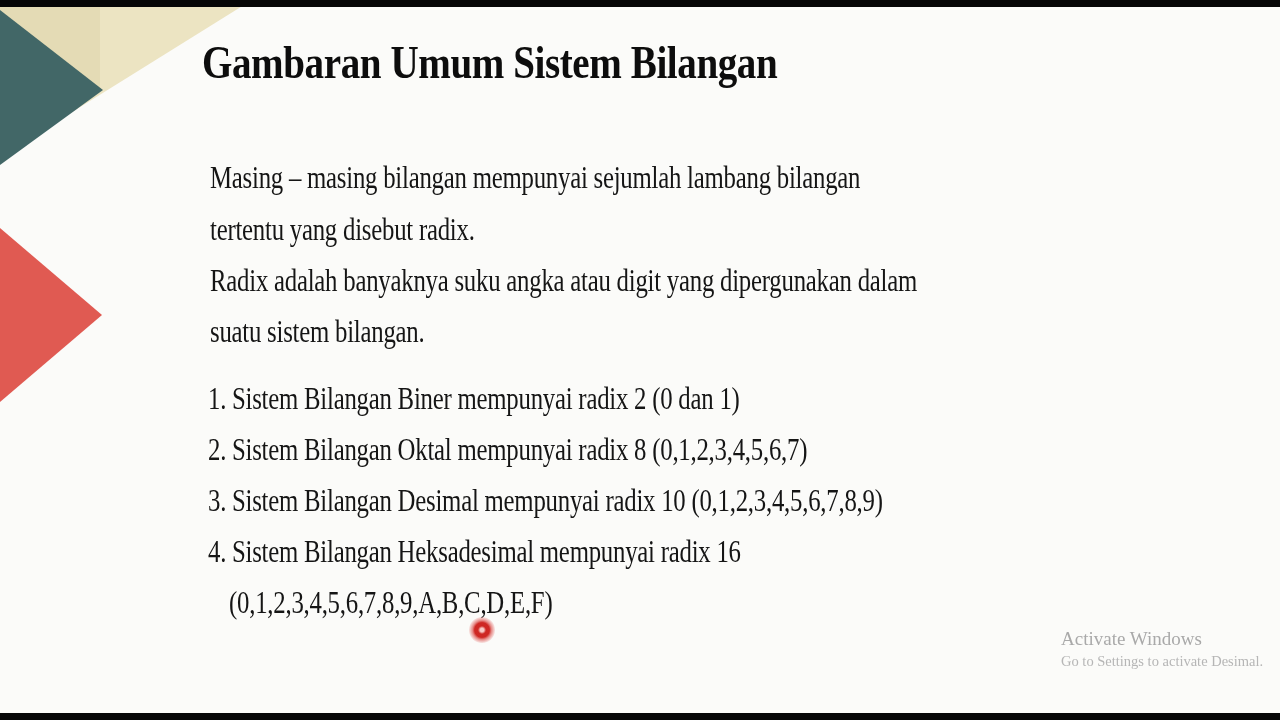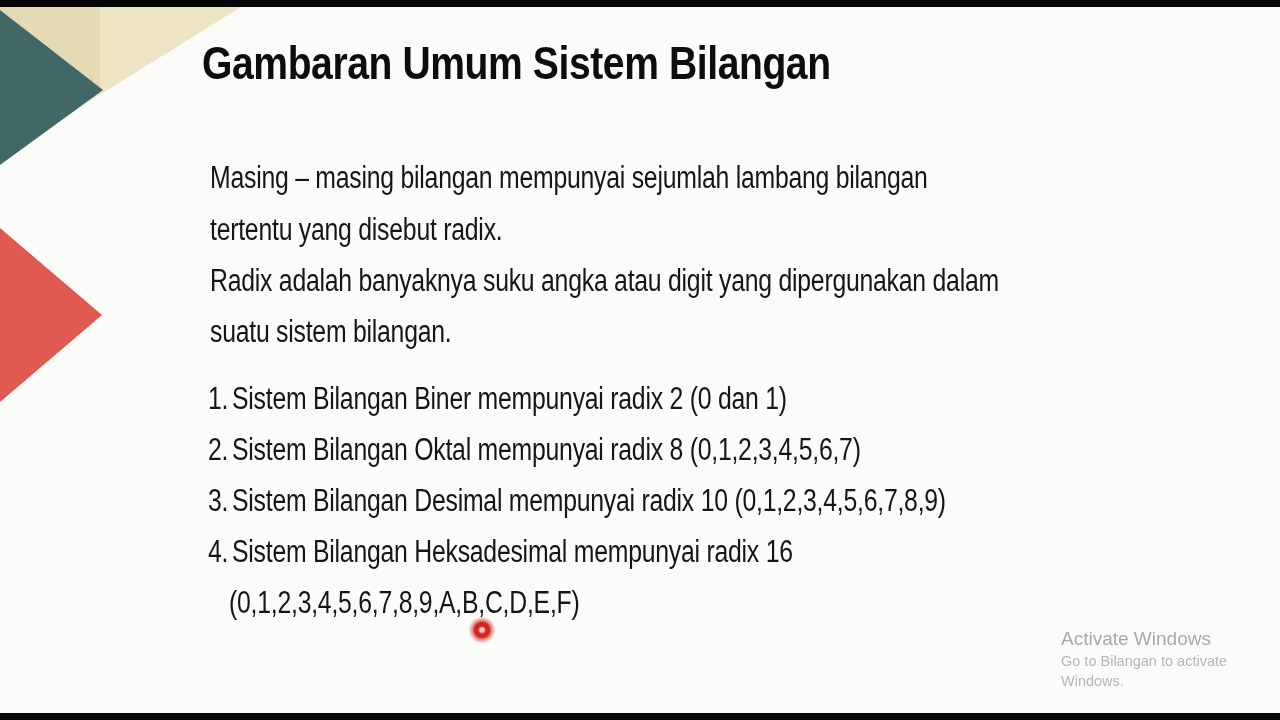--- a/index.html
+++ b/index.html
@@ -1,19 +1,19 @@
 <!DOCTYPE html>
 <html style="--bg: #fbfbf9; --creamLight: #ece4c2; --creamDark: #e4dbb5; --teal: #426767; --red: #e05a52; --laser: #cc1c18; --wm1: #a9a9a9; --wm2: #b6b6b6;"><head>
 <meta charset="utf-8">
 <style>
   html,body{margin:0;padding:0;background:#000;}
   .stage{
     position:relative;width:1280px;height:720px;overflow:hidden;
     background:var(--bg,#fbfbf9);
-    font-family:Liberation Sans, sans-serif;
+    font-family:Liberation Serif, serif;
   }
   
   .bar-top{position:absolute;left:0;top:0;width:1280px;height:7px;background:#060606;}
   .bar-bottom{position:absolute;left:0;bottom:0;width:1280px;height:7px;background:#060606;}
 
   
   .tri{position:absolute;left:0;top:0;}
   .cream-light{
     width:260px;height:165px;background:var(--creamLight,#ece4c2);
     clip-path:polygon(0 0,252px 0,0 157px);
@@ -86,16 +86,16 @@
   </div>
   <div class="txt list-line" style="left:208px;top:536px">
     <span class="list-num">4.</span><span>Sistem Bilangan Heksadesimal mempunyai radix 16</span>
   </div>
   <div class="txt list-line" style="left:229px;top:587px">(0,1,2,3,4,5,6,7,8,9,A,B,C,D,E,F)</div>
 
   <div class="laser"></div>
 
   <div class="watermark">
     <div class="wm-title">Activate Windows</div>
-    <div class="wm-sub">Go to Bilangan to activate Windows.</div>
+    <div class="wm-sub">Go to Settings to activate Desimal.</div>
   </div>
 
 </div>
 
 </body></html>

